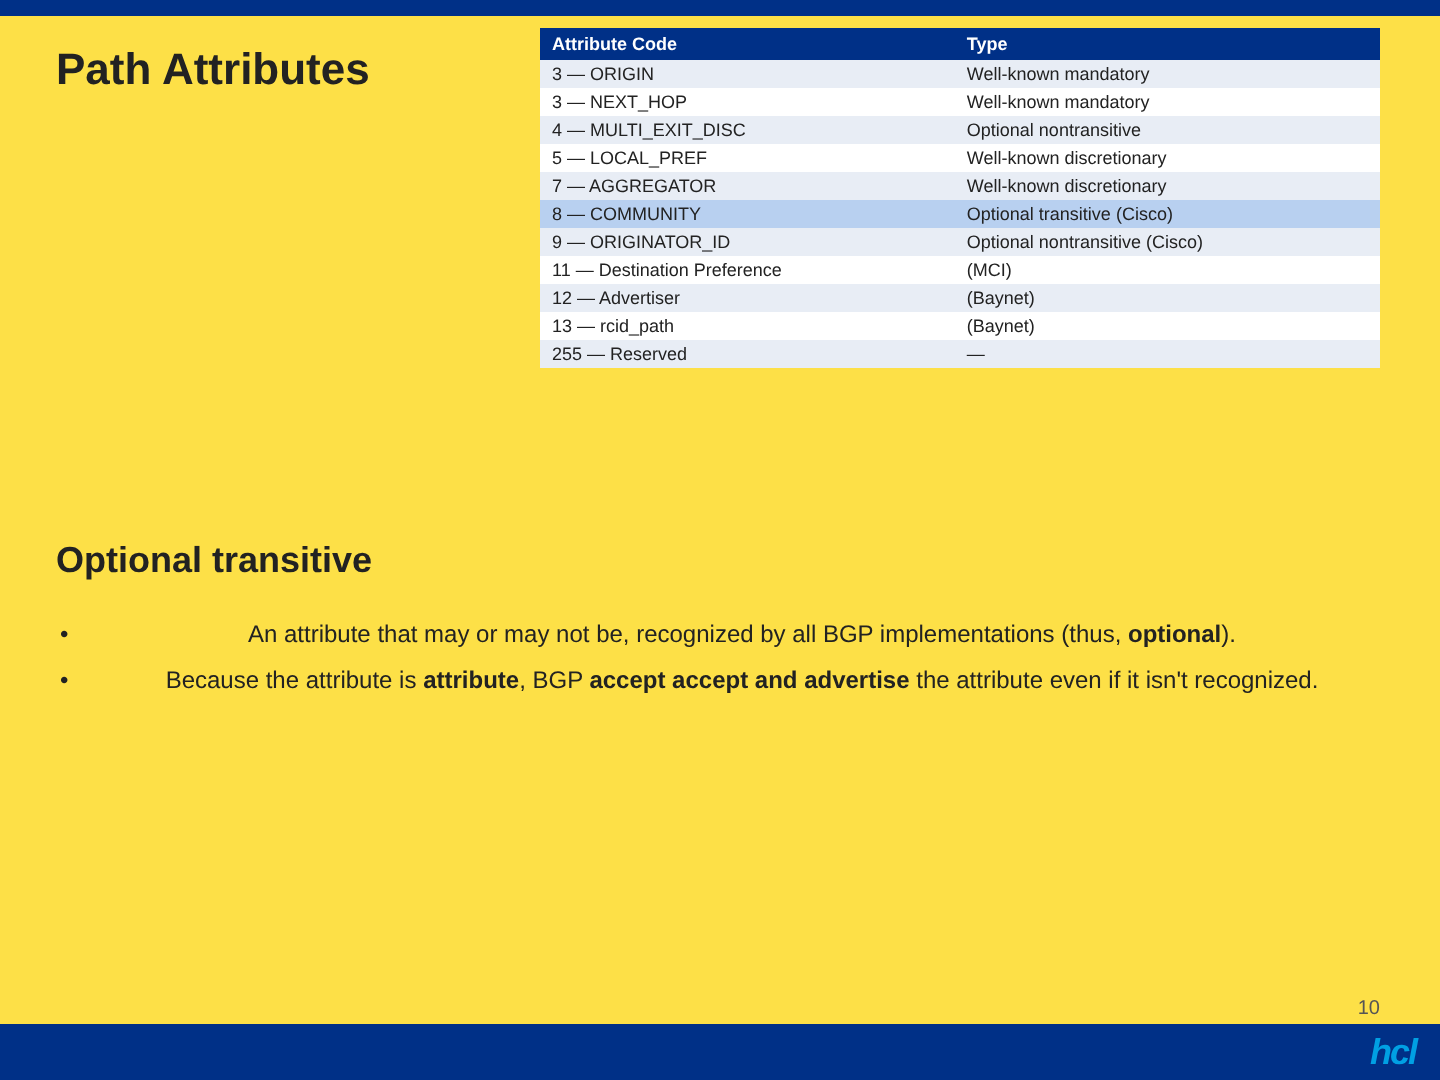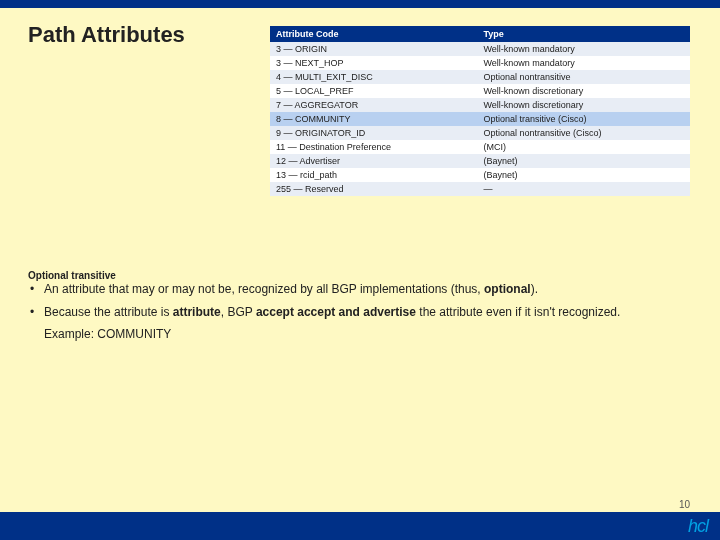--- a/index.html
+++ b/index.html
@@ -9,21 +9,21 @@
       background: #ffffff;
       font-family: Arial, sans-serif;
       overflow: hidden;
       position: relative;
     }
 
     .page-container {
       width: 720px;
       height: 540px;
       position: relative;
-      background: #fef9c3;
+      background: #fde047;
     }
 
     
     .top-bar {
       position: absolute;
       top: 0;
       left: 0;
       width: 720px;
       height: 8px;
       background: #003087;
@@ -52,21 +52,20 @@
       font-weight: bold;
       color: #222;
     }
 
     
     .table-wrapper {
       position: absolute;
       top: 14px;
       left: 270px;
       width: 420px;
-      margin-top: 12px;
     }
 
     table {
       border-collapse: collapse;
       width: 100%;
       font-size: 9px;
     }
 
     table thead tr {
       background: #003087;
@@ -99,29 +98,30 @@
 
     
     .content-area {
       position: absolute;
       top: 270px;
       left: 28px;
       width: 670px;
     }
 
     .optional-title {
-      font-size: 10px;
+      font-size: 18px;
       font-weight: bold;
       color: #222;
-      margin-bottom: 0;
+      margin-bottom: 18px;
     }
 
     .bullet-list {
       list-style: none;
       padding: 0;
+      text-align: center;
     }
 
     .bullet-list li {
       font-size: 12px;
       color: #222;
       margin-bottom: 6px;
       padding-left: 16px;
       position: relative;
       line-height: 1.4;
     }
@@ -142,21 +142,21 @@
 
     
     .hcl-logo {
       display: flex;
       align-items: center;
       gap: 0;
     }
 
     .hcl-text {
       font-size: 18px;
-      font-weight: 400;
+      font-weight: 700;
       color: #00a0e3;
       font-style: italic;
       letter-spacing: -1px;
     }
 
     
     .page-number {
       position: absolute;
       bottom: 30px;
       right: 30px;
@@ -233,21 +233,20 @@
   <div class="content-area">
     <div class="optional-title">Optional transitive</div>
     <ul class="bullet-list">
       <li>
         <span>An attribute that may or may not be, recognized by all BGP implementations (thus, <strong>optional</strong>).</span>
       </li>
       <li>
         <span>Because the attribute is <strong>attribute</strong>, BGP <strong>accept accept and advertise</strong> the attribute even if it isn't recognized.</span>
       </li>
     </ul>
-    <div class="example-text">Example: COMMUNITY</div>
   </div>
 
   <div class="bottom-bar">
     <div class="hcl-logo">
       <span class="hcl-text">hcl</span>
     </div>
   </div>
 
   <div class="page-number">10</div>
 

